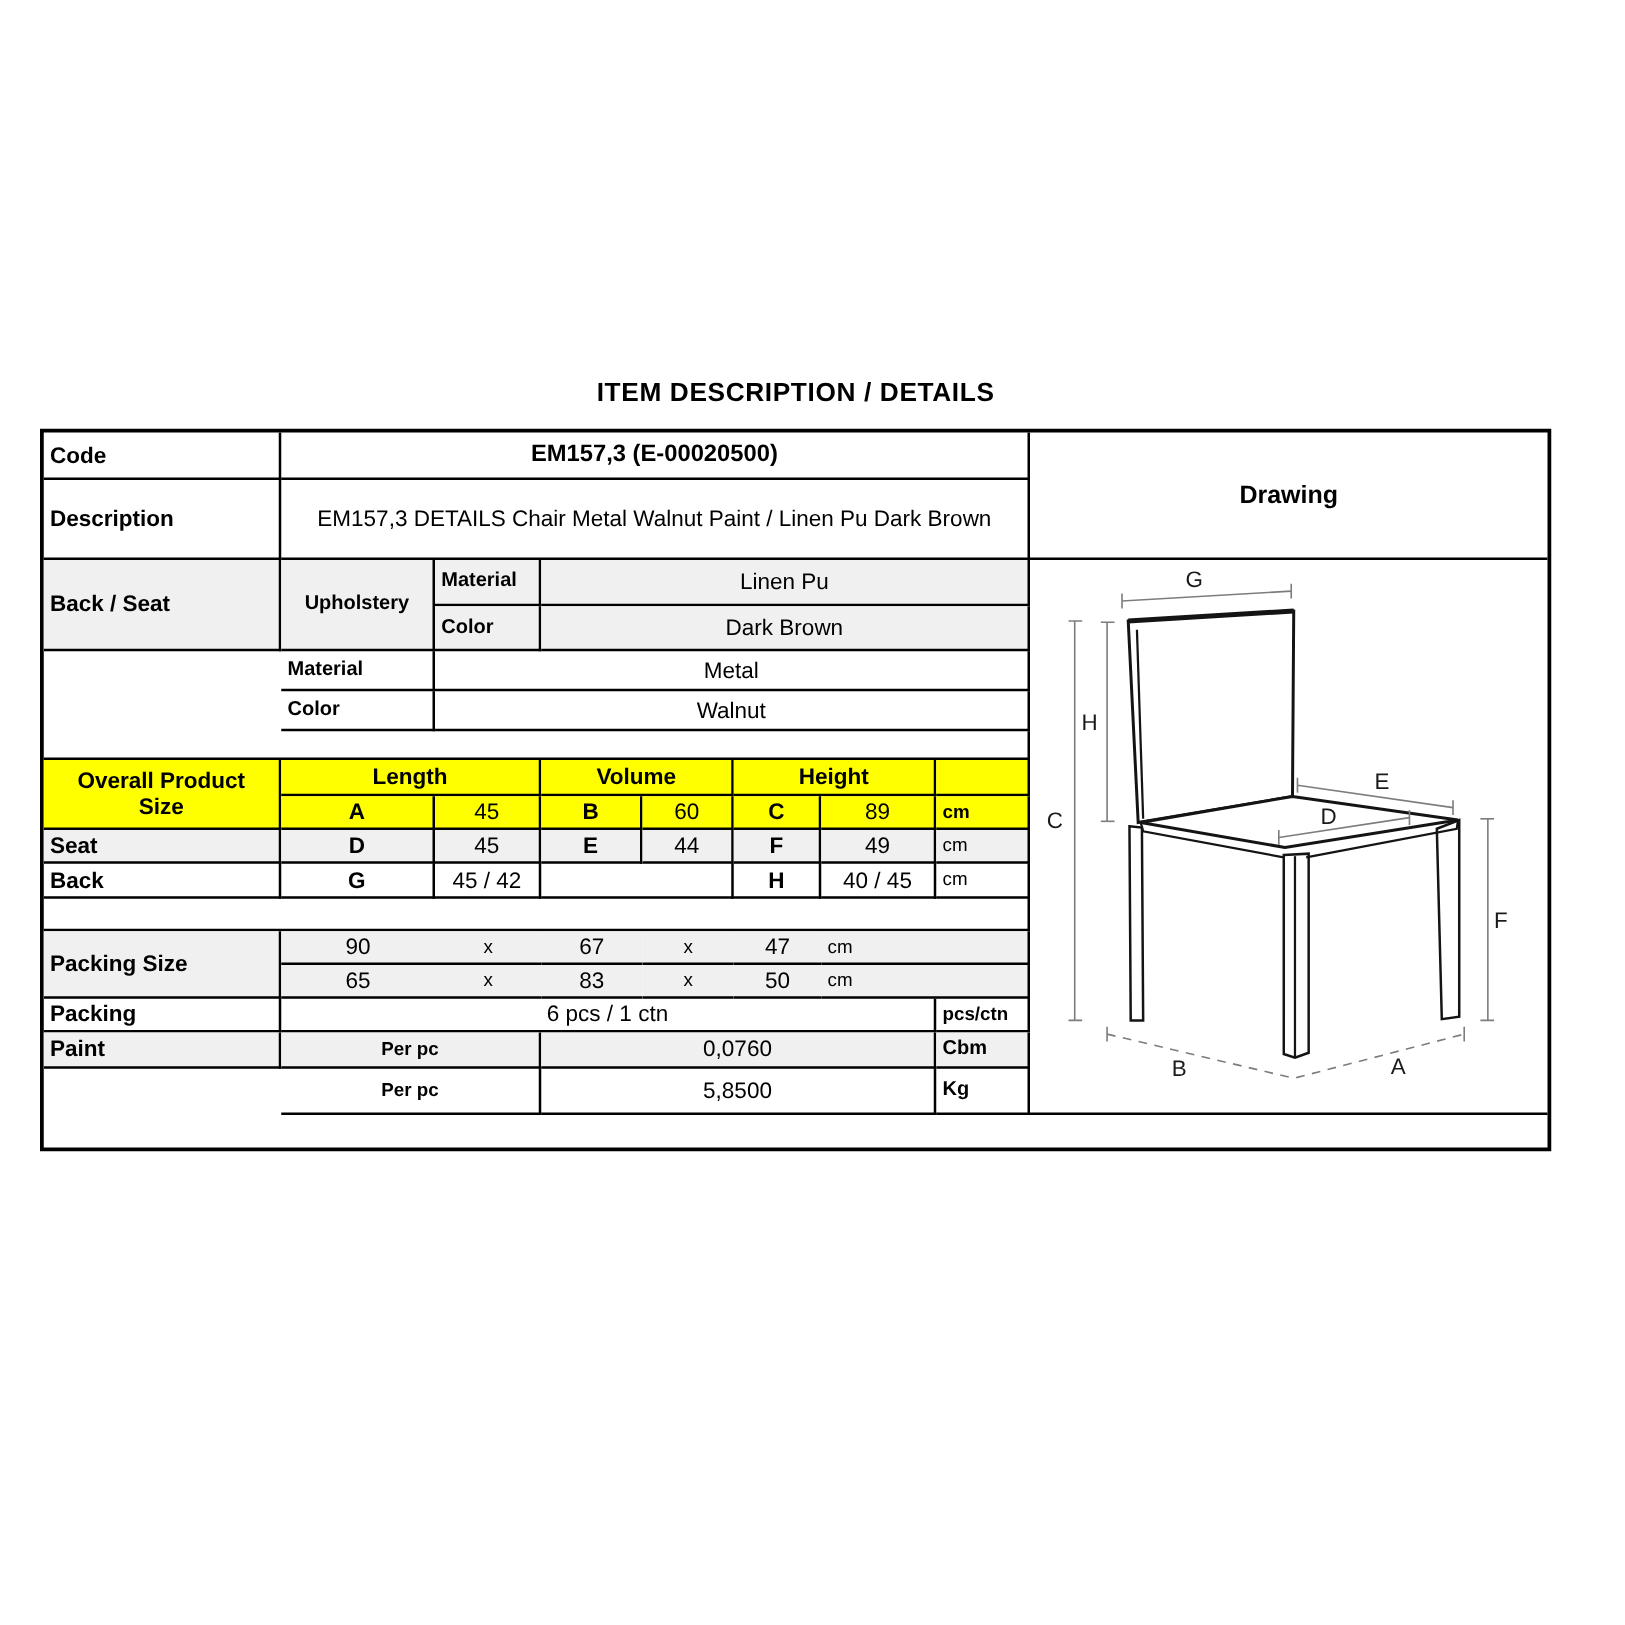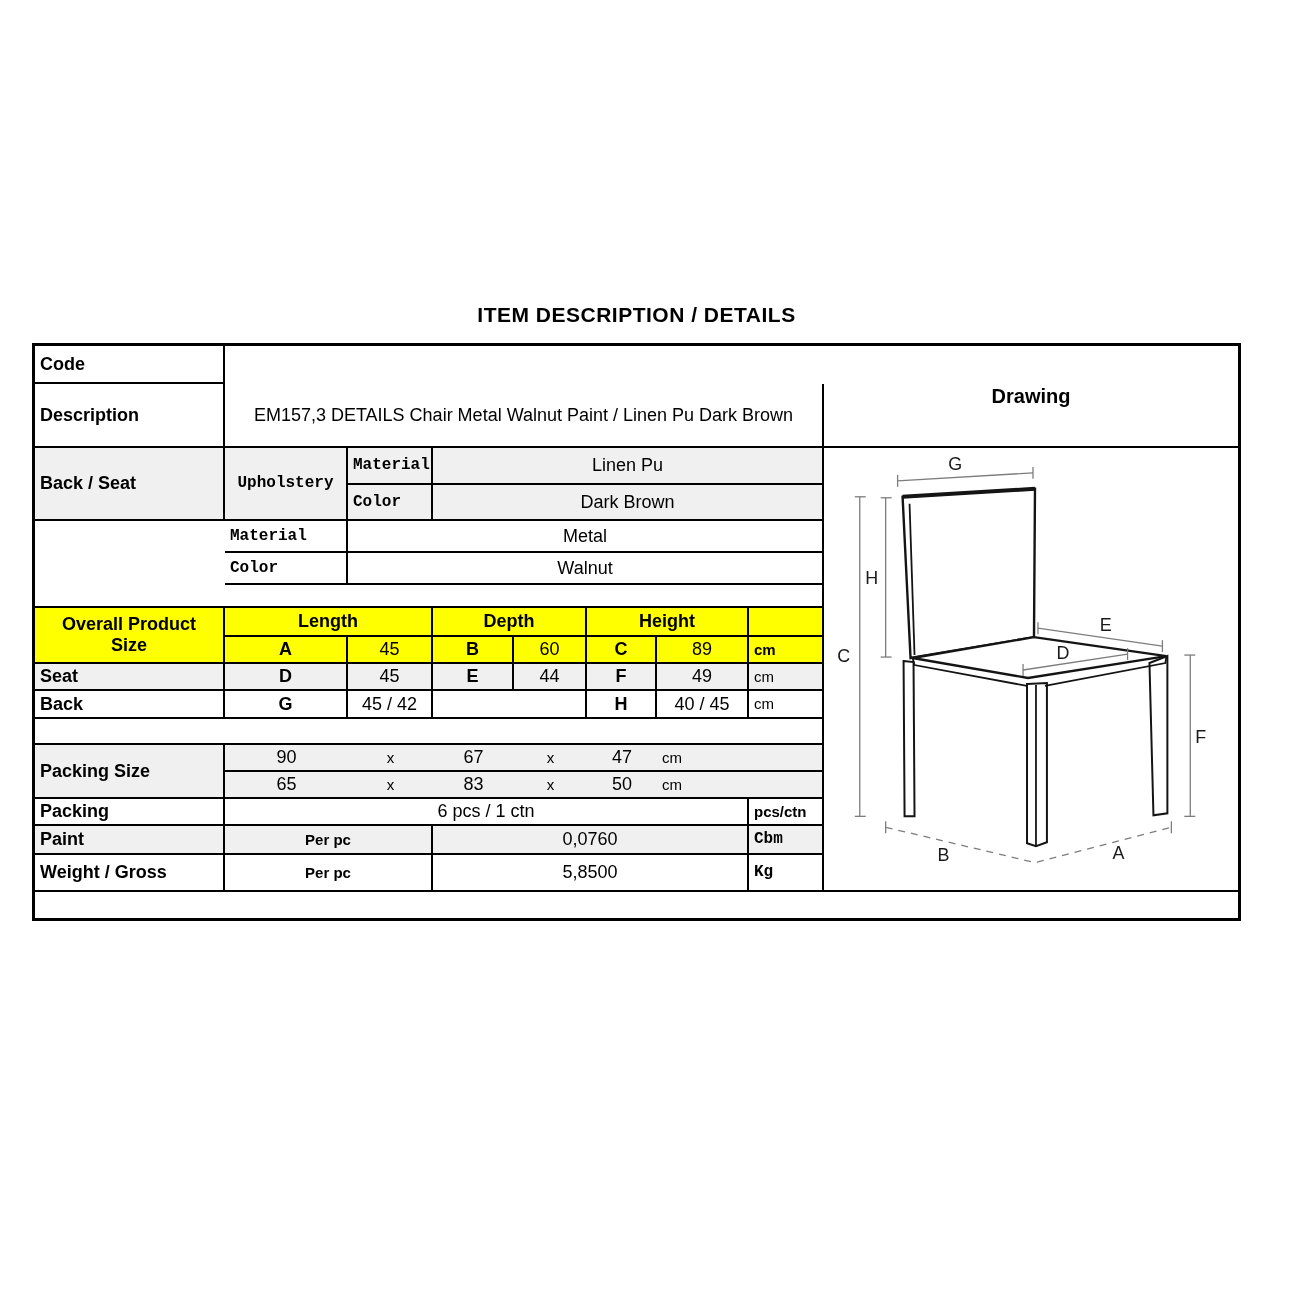--- a/index.html
+++ b/index.html
@@ -21,21 +21,21 @@
   }
   .c {
     display:flex; align-items:center; justify-content:center;
     border-right:2px solid #000; border-bottom:2px solid #000;
     box-sizing:border-box; padding:0 5px; min-width:0;
     font-size:18px; text-align:center; line-height:1.15; overflow:hidden;
   }
   .left  { justify-content:flex-start; text-align:center; }
   .bold  { font-weight:bold; }
   .small { font-size:15px; }
-  .sm16  { font-size:16px;font-family:Liberation Mono, monospace; }
+  .sm16  { font-size:16px; }
   .gray  { background:#f0f0f0; }
   .yellow{ background:#ffff00; }
   .nrb   { border-right:none; }
   .nbb   { border-bottom:none; }
   .col   { flex-direction:column; justify-content:center; }
   .drawing-cell { padding:0; }
   .drawing-cell svg { display:block; width:100%; height:100%; }
   .chair-line { stroke:#141414; fill:none; }
   .chair-face { stroke:#141414; fill:#ffffff; }
   .dim  { stroke:#7d7d7d; stroke-width:1.3; fill:none; }
@@ -44,20 +44,21 @@
 </head>
 <body>
 
 <div class="page">
 
   <div class="doc-title">ITEM DESCRIPTION / DETAILS</div>
 
   <div class="spec">
 
     <div class="c left bold" style="grid-area:1/1/2/2">Code</div>
+    <div class="c bold" style="grid-area:1/2/2/9; font-size:19px">EM157,3 (E-00020500)</div>
 
     <div class="c left bold" style="grid-area:2/1/3/2">Description</div>
     <div class="c" style="grid-area:2/2/3/9">EM157,3 DETAILS Chair Metal Walnut Paint / Linen Pu Dark Brown</div>
 
     <div class="c left bold gray" style="grid-area:3/1/5/2">Back / Seat</div>
     <div class="c bold gray sm16" style="grid-area:3/2/5/3">Upholstery</div>
     <div class="c left bold gray sm16" style="grid-area:3/3/4/4">Material</div>
     <div class="c gray" style="grid-area:3/4/4/9">Linen Pu</div>
     <div class="c left bold gray sm16" style="grid-area:4/3/5/4">Color</div>
     <div class="c gray" style="grid-area:4/4/5/9">Dark Brown</div>
@@ -67,21 +68,21 @@
     <div class="c left bold sm16" style="grid-area:6/2/7/3">Color</div>
     <div class="c" style="grid-area:6/3/7/9">Walnut</div>
 
     <div class="c" style="grid-area:7/1/8/9"></div>
 
     <div class="c col bold yellow" style="grid-area:8/1/10/2">
       <span>Overall Product</span>
       <span>Size</span>
     </div>
     <div class="c bold yellow" style="grid-area:8/2/9/4">Length</div>
-    <div class="c bold yellow" style="grid-area:8/4/9/6">Depth</div>
+    <div class="c bold yellow" style="grid-area:8/4/9/6">Volume</div>
     <div class="c bold yellow" style="grid-area:8/6/9/8">Height</div>
     <div class="c yellow" style="grid-area:8/8/9/9"></div>
 
     <div class="c bold yellow" style="grid-area:9/2/10/3">A</div>
     <div class="c yellow" style="grid-area:9/3/10/4">45</div>
     <div class="c bold yellow" style="grid-area:9/4/10/5">B</div>
     <div class="c yellow" style="grid-area:9/5/10/6">60</div>
     <div class="c bold yellow" style="grid-area:9/6/10/7">C</div>
     <div class="c yellow" style="grid-area:9/7/10/8">89</div>
     <div class="c left bold small yellow" style="grid-area:9/8/10/9">cm</div>
@@ -121,21 +122,20 @@
 
     <div class="c left bold" style="grid-area:15/1/16/2">Packing</div>
     <div class="c" style="grid-area:15/2/16/8">6 pcs / 1 ctn</div>
     <div class="c left bold small" style="grid-area:15/8/16/9">pcs/ctn</div>
 
     <div class="c left bold gray" style="grid-area:16/1/17/2">Paint</div>
     <div class="c bold small gray" style="grid-area:16/2/17/4">Per pc</div>
     <div class="c gray" style="grid-area:16/4/17/8">0,0760</div>
     <div class="c left bold sm16 gray" style="grid-area:16/8/17/9">Cbm</div>
 
-    <div class="c left bold" style="grid-area:17/1/18/2">Weight / Gross</div>
     <div class="c bold small" style="grid-area:17/2/18/4">Per pc</div>
     <div class="c" style="grid-area:17/4/18/8">5,8500</div>
     <div class="c left bold sm16" style="grid-area:17/8/18/9">Kg</div>
 
     <div class="c bold nrb" style="grid-area:1/9/3/10; font-size:20px">Drawing</div>
 
     <div class="c nrb drawing-cell" style="grid-area:3/9/18/10">
       <svg viewBox="0 0 414 444">
 
         <polygon class="chair-face" stroke-width="2.4" points="78,49 211,41 210,190 86,211"></polygon>

